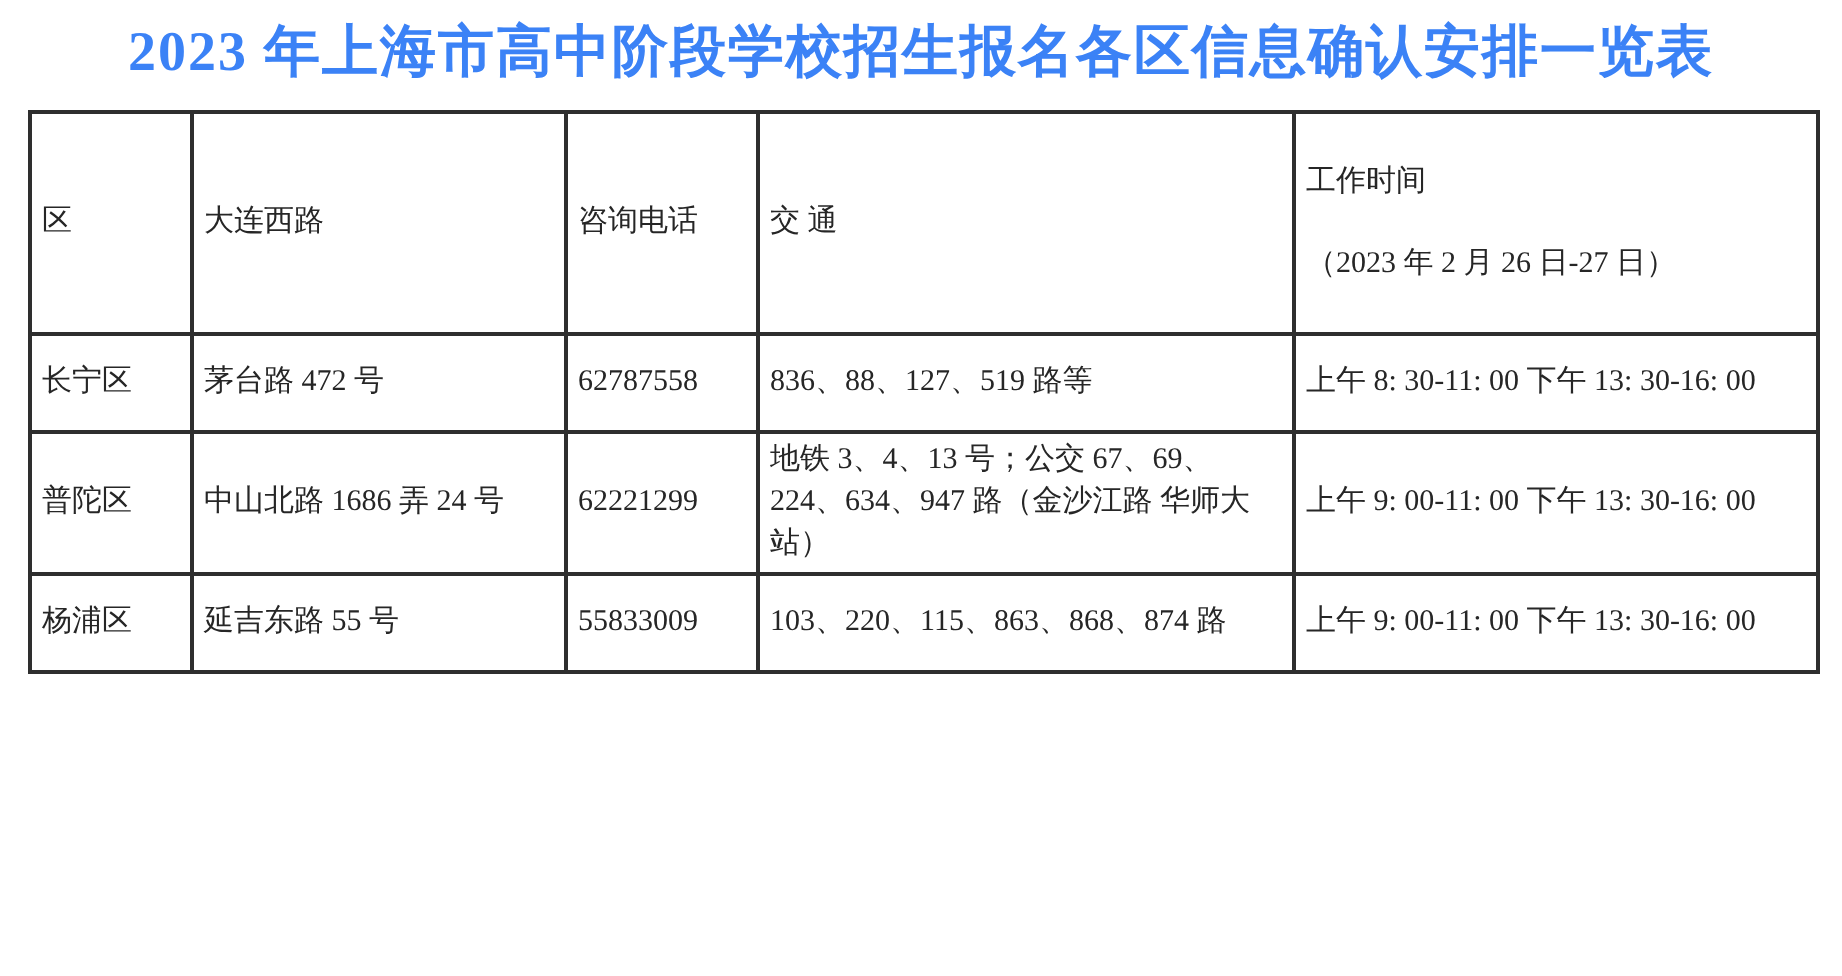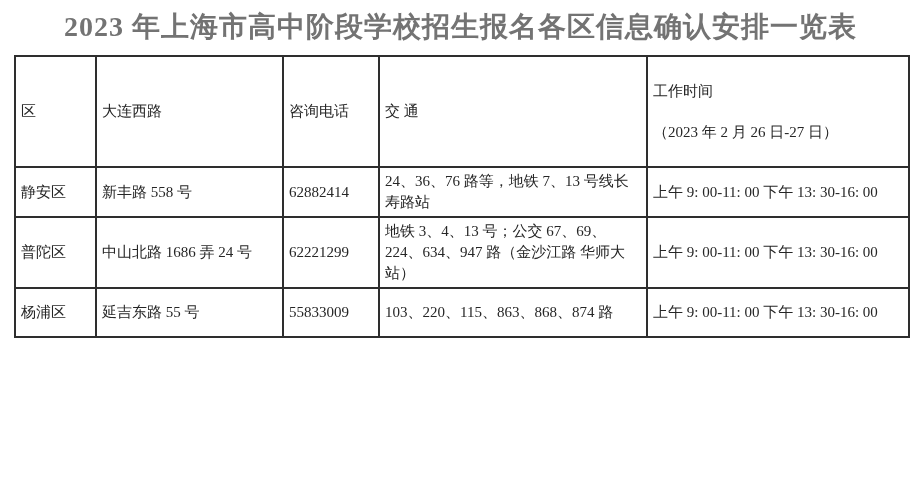--- a/index.html
+++ b/index.html
@@ -10,21 +10,21 @@
     color:#262626;
     overflow:hidden;
   }
   .title{
     text-align:center;
     font-size:28px;
     font-weight:700;
     letter-spacing:1px;
     margin:10px 8px 11px 8px;
     line-height:34px;
-    color:#737373;
+    color:#3b82f6;
   }
   table.tbl{
     border-collapse:collapse;
     table-layout:fixed;
     width:894px;
     margin-left:14px;
     background:#ffffff;
   }
   .tbl th,.tbl td{
     border:2px solid #2e2e2e;
@@ -66,25 +66,25 @@
         <th>咨询电话</th>
         <th>交 通</th>
         <th class="worktime-head">
           <div>工作时间</div>
           <div>（2023 年 2 月 26 日-27 日）</div>
         </th>
       </tr>
     </thead>
     <tbody>
       <tr>
-        <td>静安区</td>
-        <td>新丰路 558 号</td>
-        <td>62882414</td>
-        <td>24、36、76 路等，地铁 7、13 号线长寿路站</td>
-        <td>上午 9: 00-11: 00 下午 13: 30-16: 00</td>
+        <td>长宁区</td>
+        <td>茅台路 472 号</td>
+        <td>62787558</td>
+        <td>836、88、127、519 路等</td>
+        <td>上午 8: 30-11: 00 下午 13: 30-16: 00</td>
       </tr>
       <tr>
         <td>普陀区</td>
         <td>中山北路 1686 弄 24 号</td>
         <td>62221299</td>
         <td>地铁 3、4、13 号；公交 67、69、224、634、947 路（金沙江路 华师大站）</td>
         <td>上午 9: 00-11: 00 下午 13: 30-16: 00</td>
       </tr>
       <tr>
         <td>杨浦区</td>

